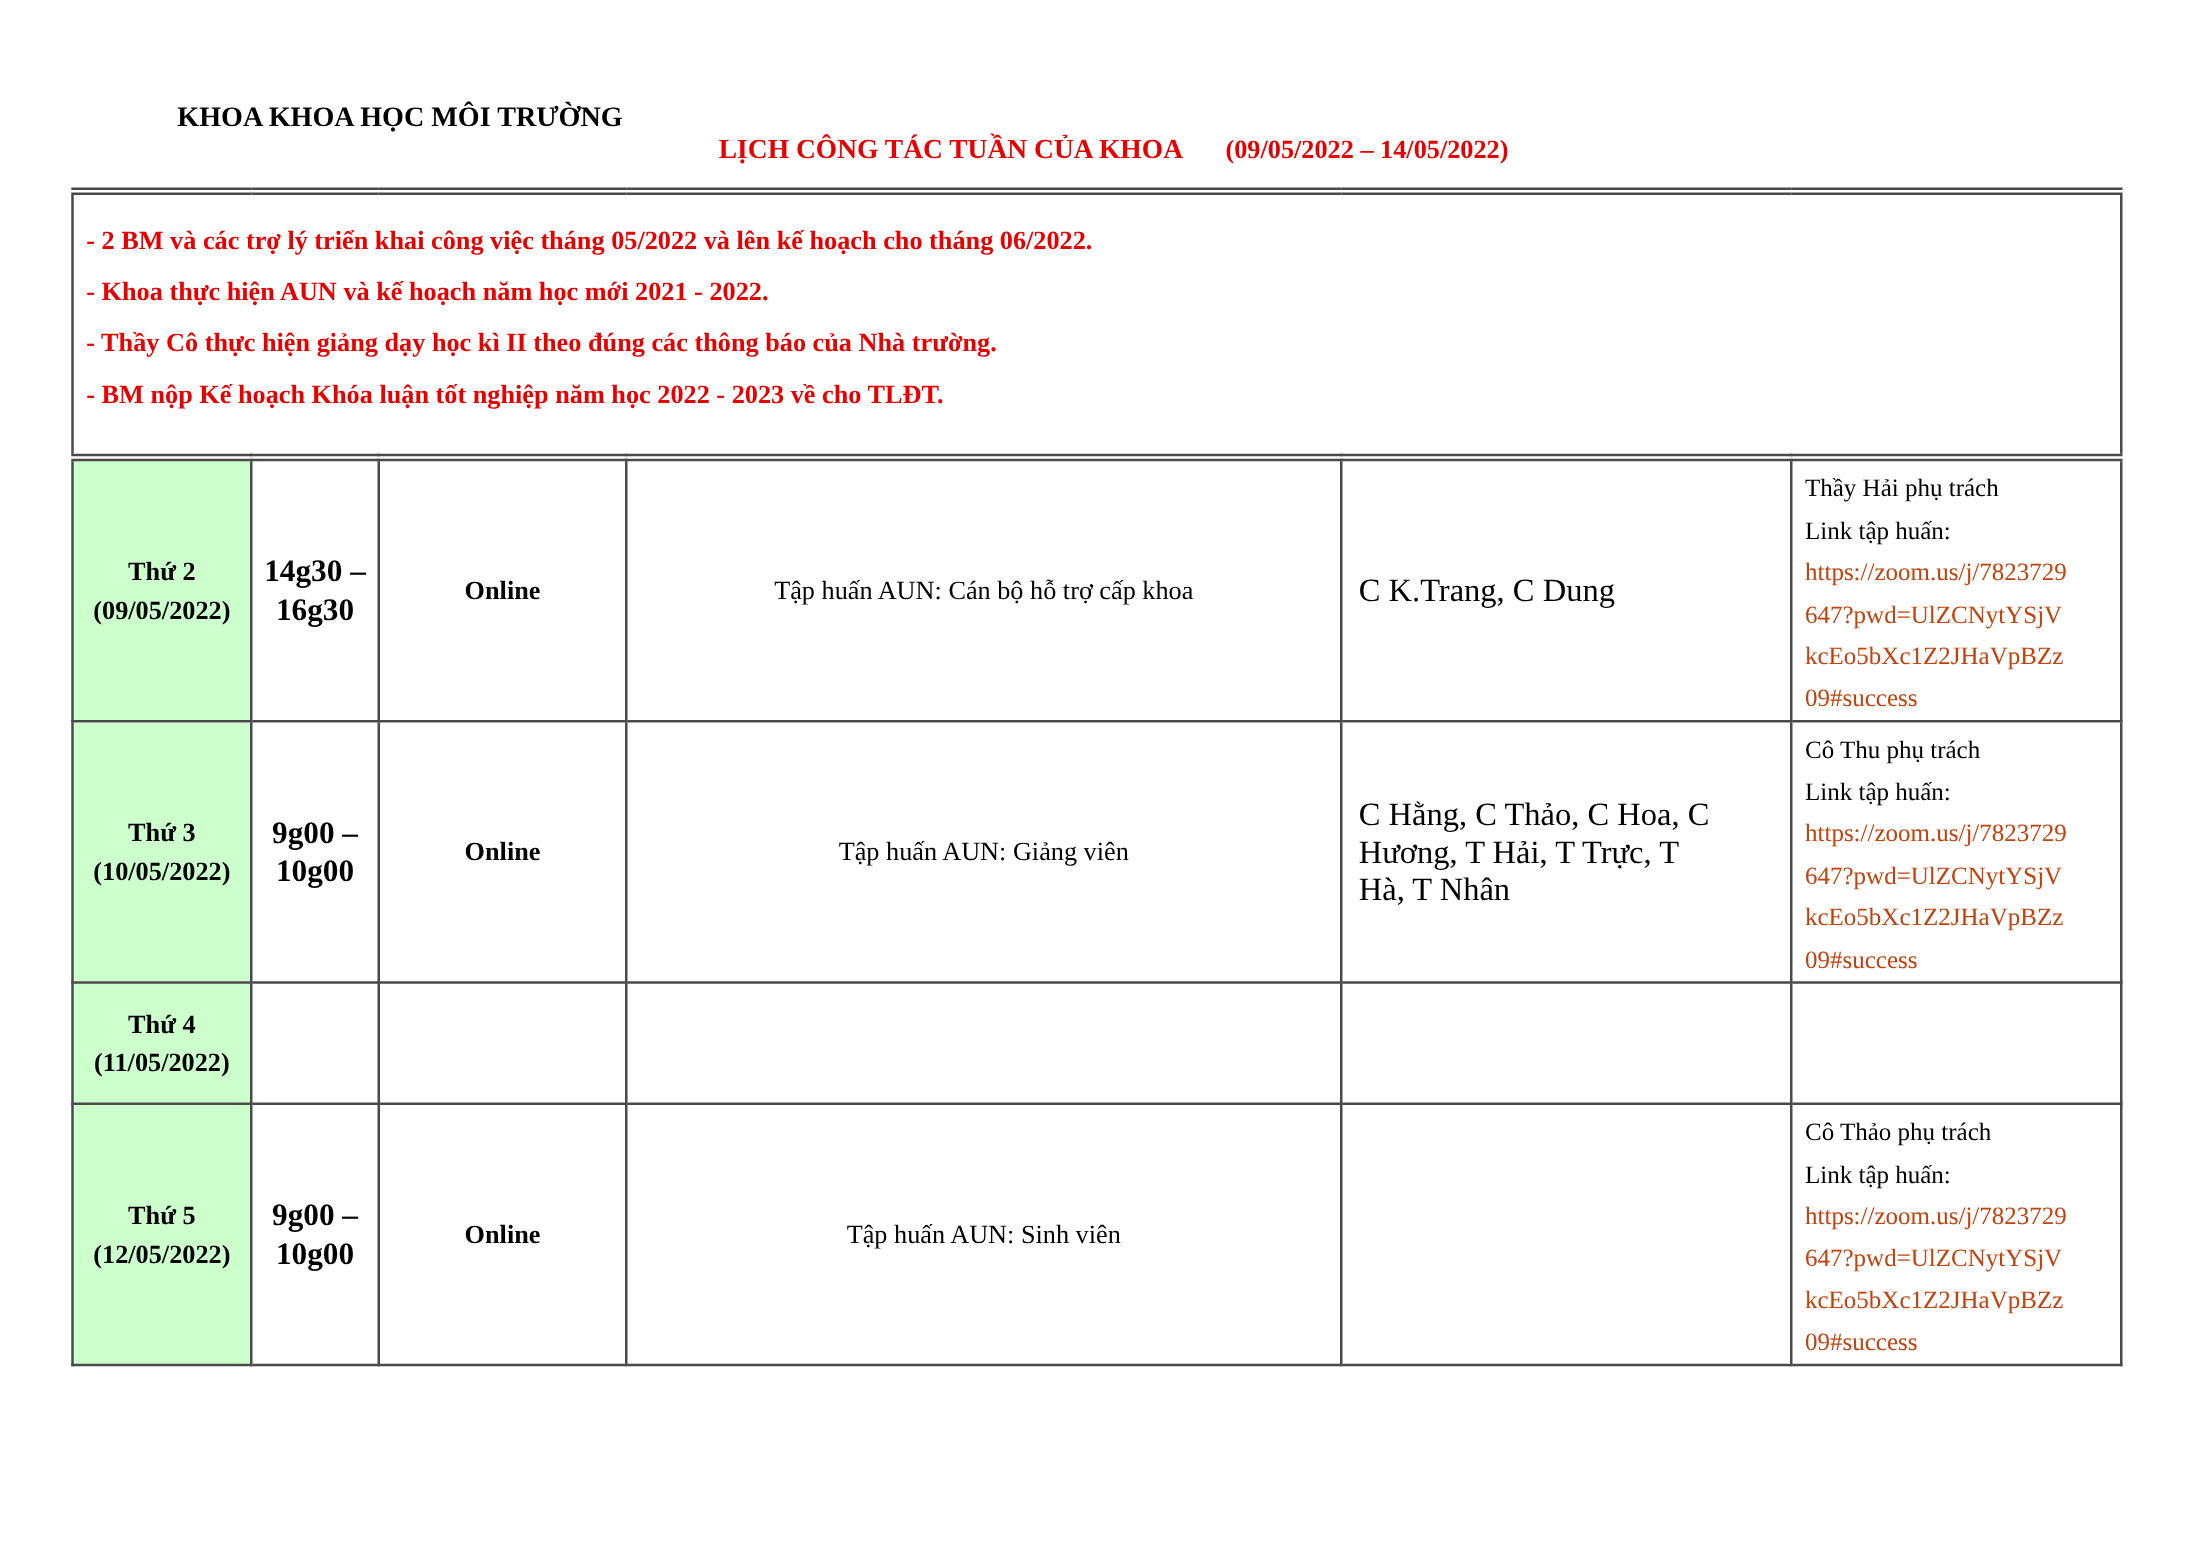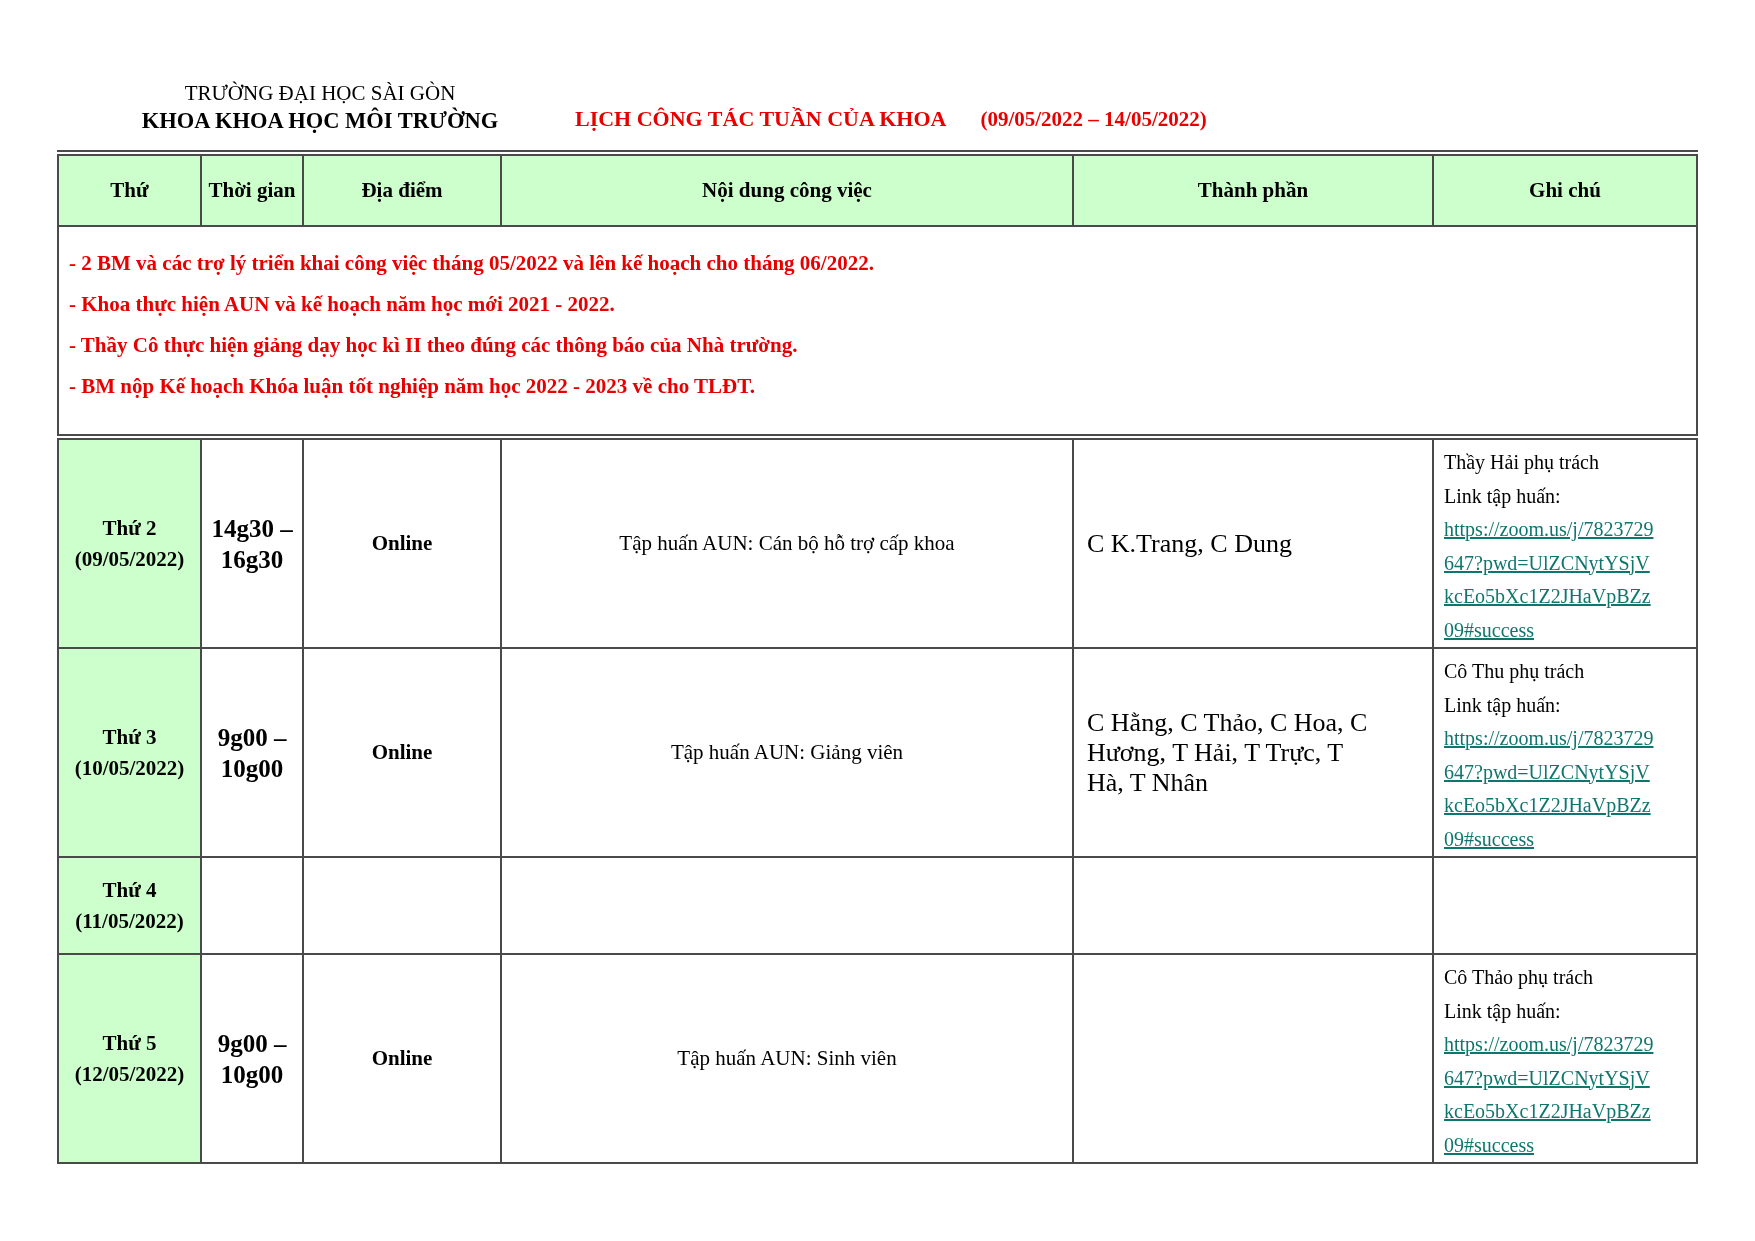--- a/index.html
+++ b/index.html
@@ -78,56 +78,47 @@
     padding:0 12px;
   }
   td.part{
     font-size:26px;text-align:left;vertical-align:middle;
     padding:0 55px 0 13px;line-height:30px;
   }
   td.note{
     font-size:20px;text-align:left;vertical-align:top;
     padding:6px 6px 0 10px;line-height:33.5px;
   }
-  a.zlink{color:#0f766e;text-decoration:underline;cursor:pointer;}
+  a.zlink{color:#c2410c;cursor:pointer;}
   a.zlink span{display:block;}
 </style>
 </head>
 <body>
 
 <div class="page">
 
   <div class="org-block">
-    <div class="org-line1">TRƯỜNG ĐẠI HỌC SÀI GÒN</div>
     <div class="org-line2">KHOA KHOA HỌC MÔI TRƯỜNG</div>
   </div>
 
   <div class="doc-title">
     <span>LỊCH CÔNG TÁC TUẦN CỦA KHOA</span><span class="dtr">(09/05/2022 – 14/05/2022)</span>
   </div>
 
   <table class="sched">
     <colgroup>
       <col style="width:143px">
         <col style="width:102px">
         <col style="width:198px">
       <col style="width:572px">
         <col style="width:360px">
         <col style="width:264px">
     </colgroup>
 
     <tbody>
-        <tr>
-      <th class="hcell">Thứ</th>
-      <th class="hcell">Thời gian</th>
-      <th class="hcell">Địa điểm</th>
-      <th class="hcell">Nội dung công việc</th>
-      <th class="hcell">Thành phần</th>
-      <th class="hcell">Ghi chú</th>
-    </tr>
 
     <tr class="notes-row">
       <td colspan="6">
         <div class="gnote">- 2 BM và các trợ lý triển khai công việc tháng 05/2022 và lên kế hoạch cho tháng 06/2022.</div>
         <div class="gnote">- Khoa thực hiện AUN và kế hoạch năm học mới 2021 - 2022.</div>
         <div class="gnote">- Thầy Cô thực hiện giảng dạy học kì II theo đúng các thông báo của Nhà trường.</div>
         <div class="gnote">- BM nộp Kế hoạch Khóa luận tốt nghiệp năm học 2022 - 2023 về cho TLĐT.</div>
       </td>
     </tr>
 

